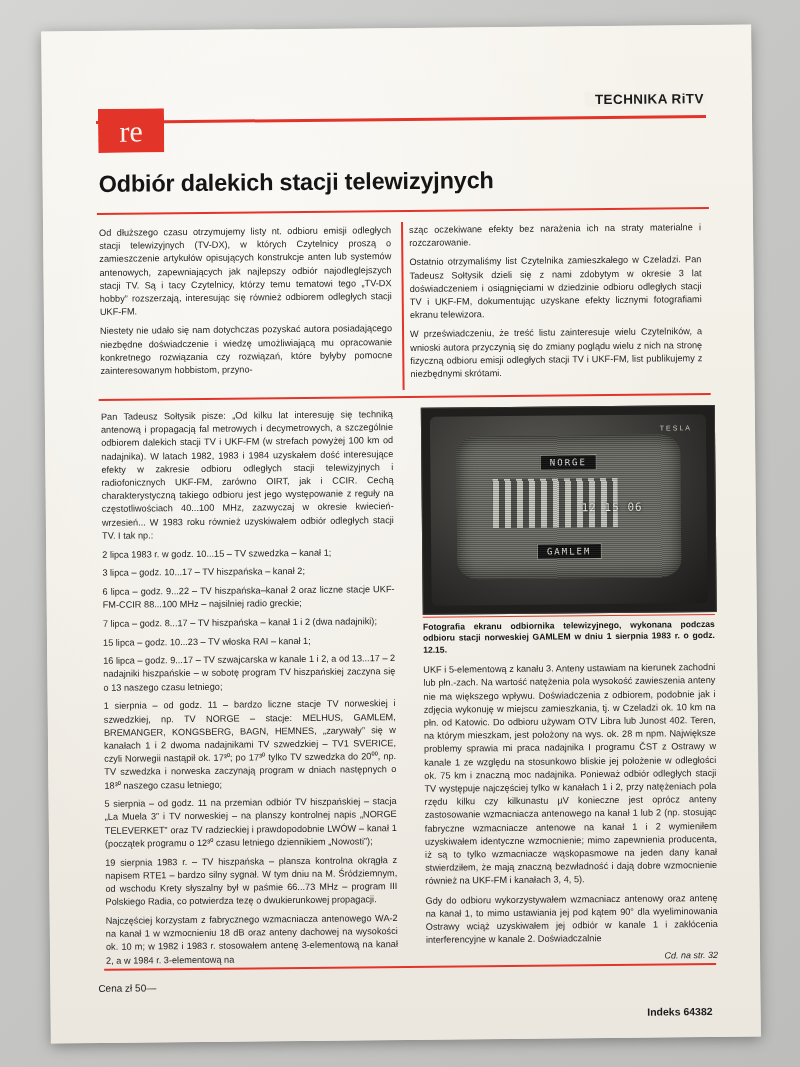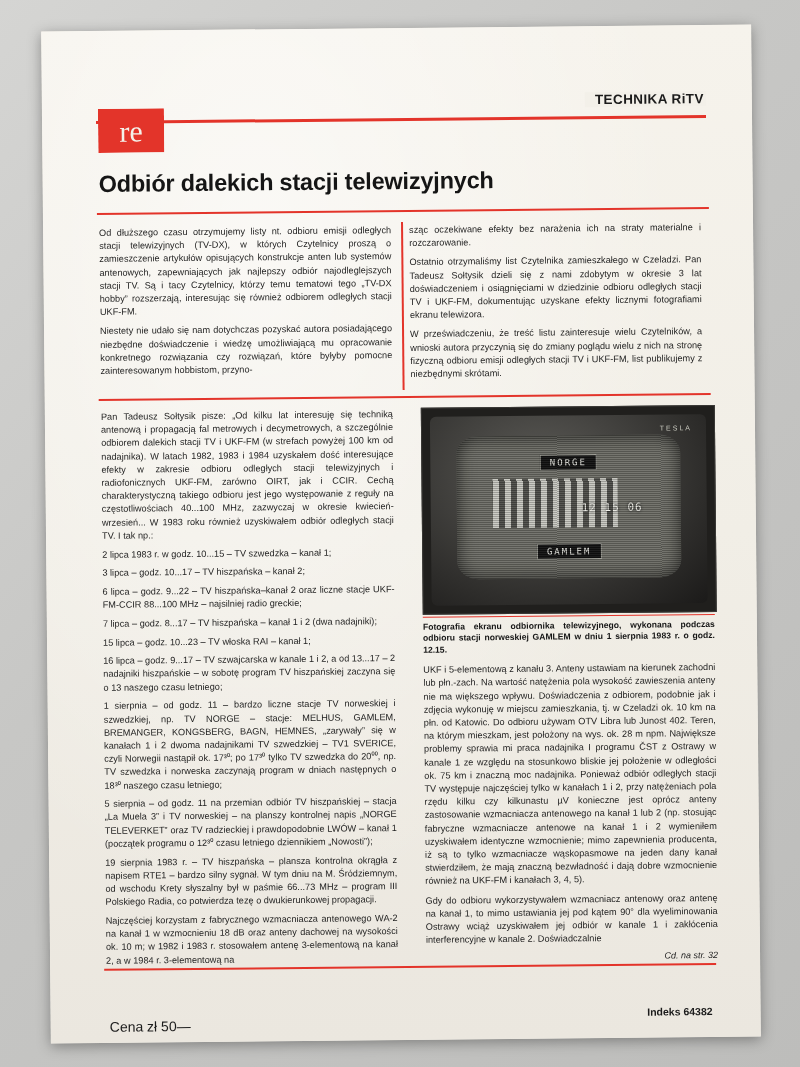--- a/index.html
+++ b/index.html
@@ -219,24 +219,23 @@
     text-align: right;
     font-style: italic;
     font-size: 9px;
     margin-top: 2px;
     color: #1d1d1d;
   }
 
   
   .price {
     position: absolute;
-    left: 59px; top: 952px;
-    font-size: 14px;
+    left: 48px; top: 952px;
+    font-size: 10px;
     color: #1b1b1b;
-    margin-top: 36px;
   }
   .indeks {
     position: absolute;
     right: 48px; top: 980px;
     font-size: 10.5px;
     font-weight: bold;
     color: #1b1b1b;
   }
 </style>
 </head>

